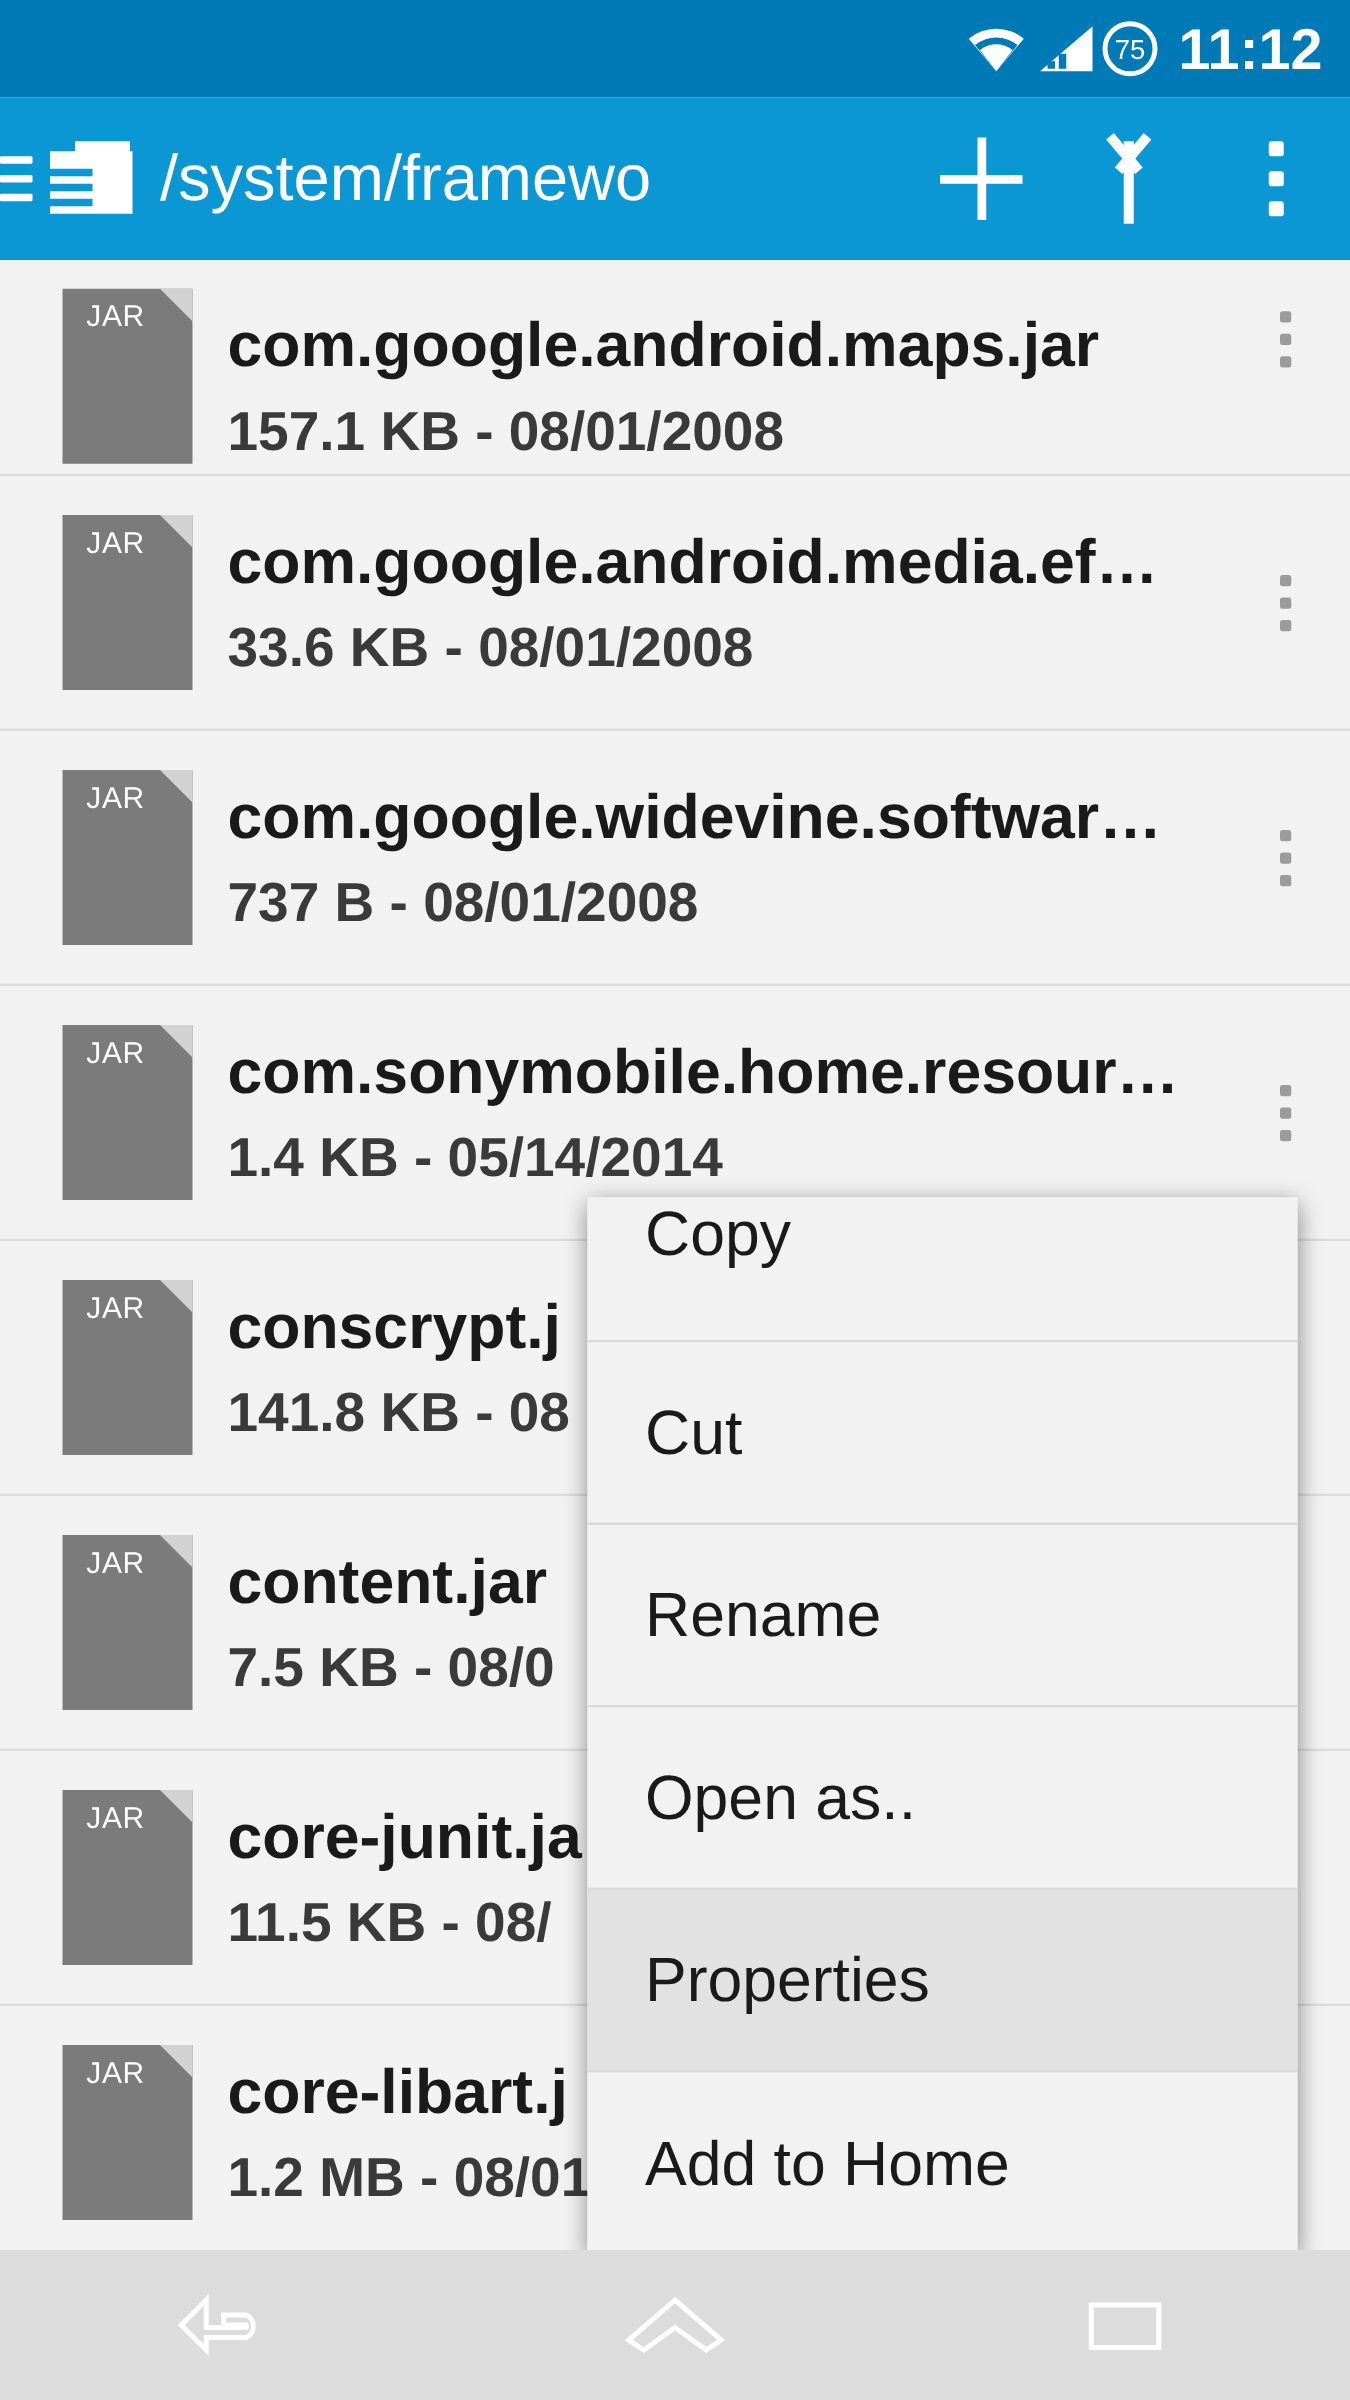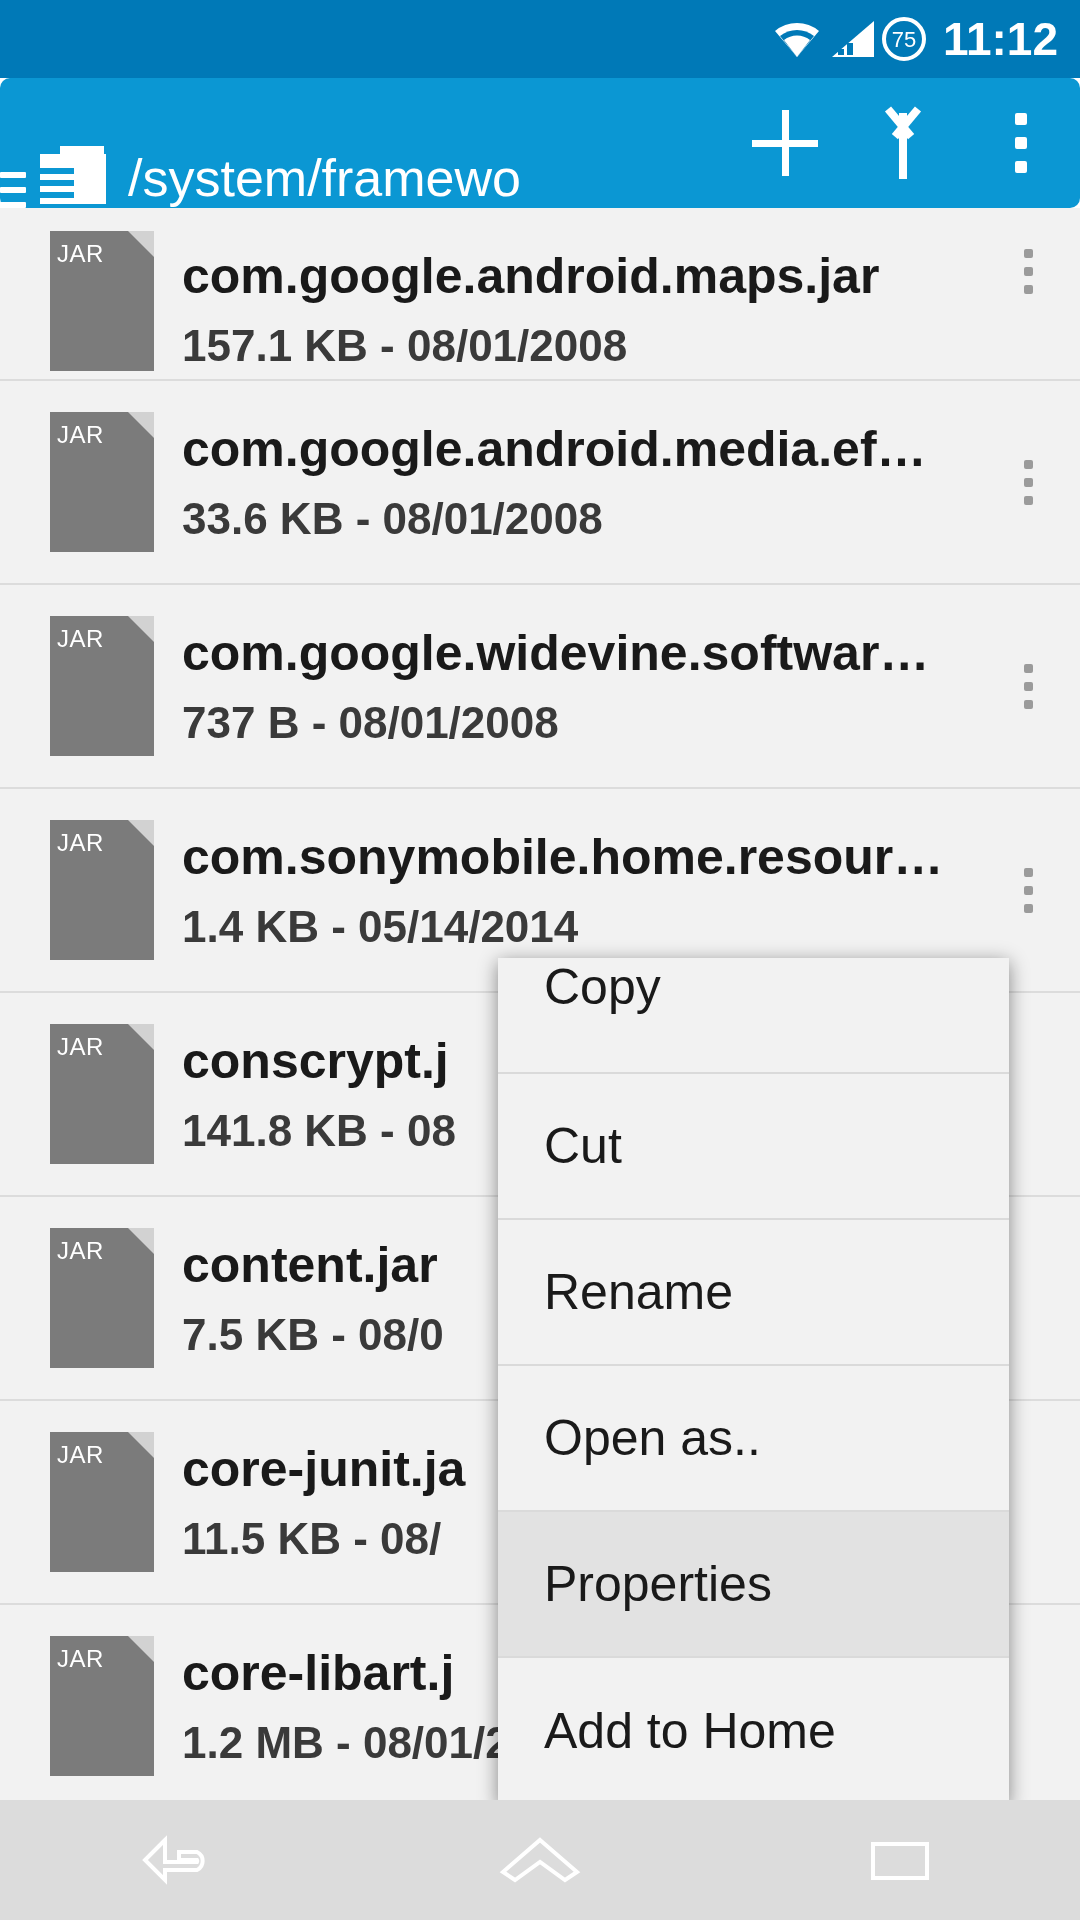--- a/index.html
+++ b/index.html
@@ -44,23 +44,22 @@
   }
 
   
   .app-bar {
     position: absolute;
     top: 78px; left: 0;
     width: 1080px;
     height: 130px;
     background: #0b97d3;
     display: flex;
-    align-items: flex-end;
+    align-items: center;
     box-sizing: border-box;
-    border-radius: 10px;
   }
   .drawer-icon {
     width: 30px;
     margin-left: 0px;
     display: flex;
     flex-direction: column;
     justify-content: center;
     gap: 9px;
   }
   .drawer-icon i {
@@ -183,21 +182,21 @@
   }
   .jar-icon .fold {
     position: absolute;
     top: 0; right: 0;
     width: 0; height: 0;
     border-left: 26px solid transparent;
     border-top: 26px solid #d2d2d2;
   }
   .jar-icon .label {
     position: absolute;
-    left: 7px; top: 9px;
+    left: 19px; top: 9px;
     color: #ffffff;
     font-size: 24px;
     letter-spacing: 0.5px;
   }
   .file-info {
     margin-left: 28px;
     flex: 1;
     min-width: 0;
     font-weight: bold;
   }
@@ -226,25 +225,24 @@
   }
   .row-kebab .dots span {
     display: block; width: 9px; height: 9px; background: #9b9b9b; border-radius: 2px;
   }
 
   
   .context-menu {
     position: absolute;
     left: 470px;
     top: 958px;
-    width: 511px;
+    width: 568px;
     background: #f2f2f2;
     box-shadow: 0 4px 18px rgba(0,0,0,0.45);
     z-index: 40;
-    margin-left: 28px;
   }
   .menu-item {
     height: 146px;
     display: flex;
     align-items: center;
     box-sizing: border-box;
     padding-left: 46px;
     font-size: 50px;
     color: #1a1a1a;
     border-bottom: 2px solid #dadada;

